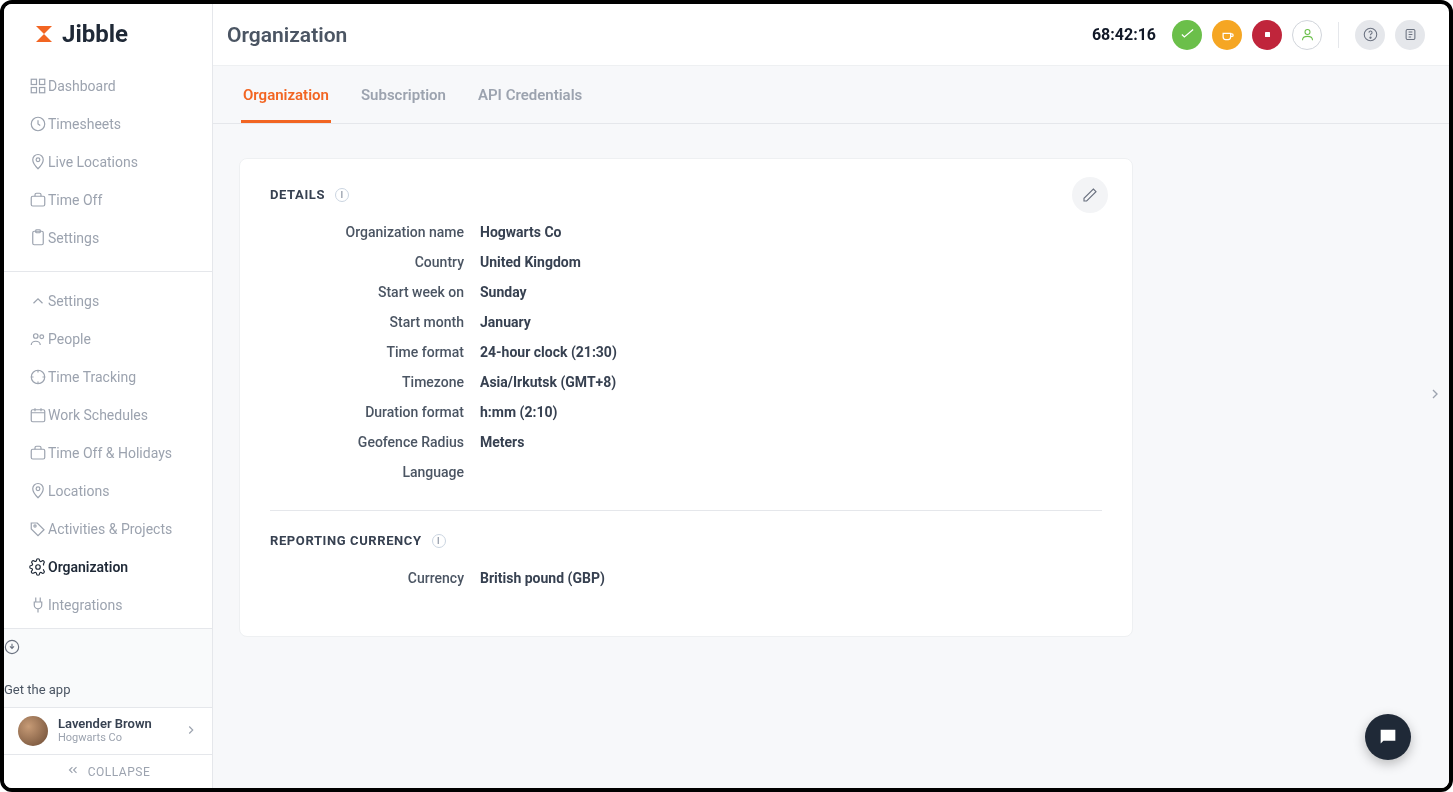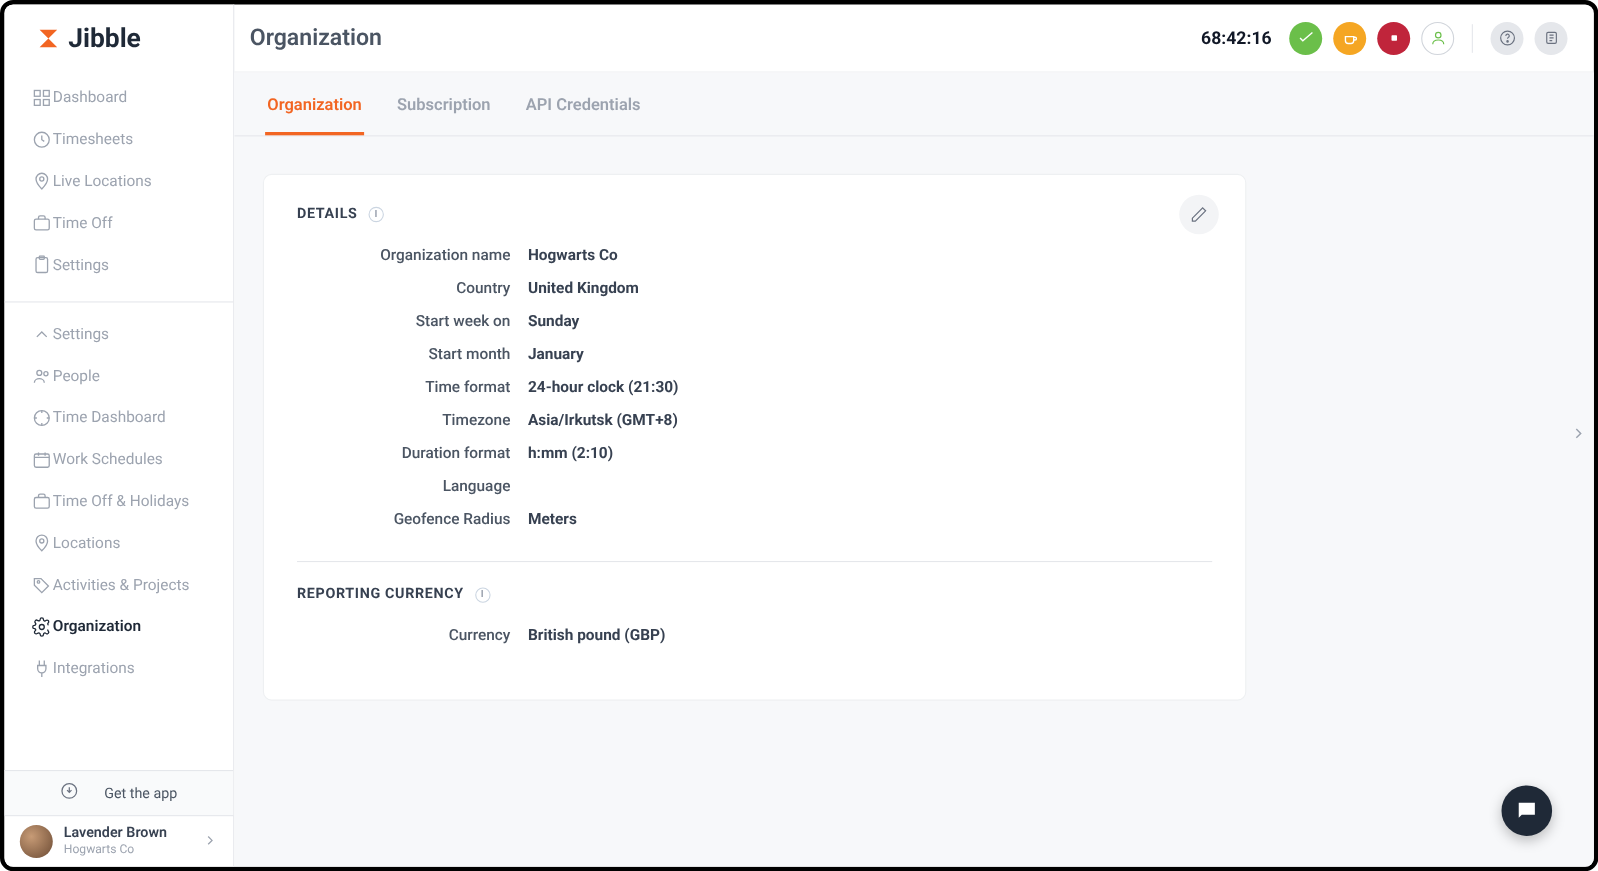--- a/index.html
+++ b/index.html
@@ -52,24 +52,25 @@
     cursor: pointer;
   }
   .nav-item.active { color: #1f2937; font-weight: 600; }
   .nav-item .nav-icon { width: 20px; height: 20px; display:flex; align-items:center; justify-content:center; flex-shrink:0; }
   .nav-icon svg { width: 18px; height: 18px; stroke: currentColor; fill: none; stroke-width: 1.6; }
 
   .nav-divider { height: 1px; background: #e5e7eb; margin: 10px 0 6px 0; }
 
   .sidebar-bottom { margin-top: auto; }
   .get-app {
-    display:flex; align-items:center; justify-content:center;
+    display:flex; align-items:flex-start; justify-content:center;
     gap:24px; font-size:13px; color:#4b5563;
     padding: 10px 0; border-top:1px solid #e5e7eb; cursor:pointer;
     background:#f9fafb;
+    flex-direction:column;
   }
   .user-row {
     display:flex; align-items:center; gap:10px;
     padding: 8px 14px; border-top:1px solid #e5e7eb; cursor:pointer;
   }
   .avatar { width:30px; height:30px; border-radius:50%; background: radial-gradient(circle at 35% 35%, #c79b76, #6b4a33); flex-shrink:0; }
   .user-text { flex:1; display:flex; flex-direction:column; line-height:1.15; }
   .user-name { font-size:13px; font-weight:600; color:#374151; }
   .user-org  { font-size:11px; color:#9ca3af; }
   .collapse-row {
@@ -237,21 +238,21 @@
           </span>
         <span>People</span>
       </div>
       <div class="nav-item">
         <span class="nav-icon">
             <svg viewBox="0 0 24 24">
               <circle cx="12" cy="12" r="9"></circle>
               <path d="M12 3v3M12 18v3M3 12h3M18 12h3"></path>
             </svg>
           </span>
-        <span>Time Dashboard</span>
+        <span>Time Tracking</span>
       </div>
       <div class="nav-item">
         <span class="nav-icon">
             <svg viewBox="0 0 24 24">
               <rect x="3" y="5" width="18" height="16" rx="2"></rect>
               <path d="M3 9h18M8 3v4M16 3v4"></path>
             </svg>
           </span>
         <span>Work Schedules</span>
       </div>
@@ -312,20 +313,26 @@
       </div>
       <div class="user-row">
         <div class="avatar"></div>
         <div class="user-text">
           <span class="user-name">Lavender Brown</span>
           <span class="user-org">Hogwarts Co</span>
         </div>
         <span><svg width="14" height="14" viewBox="0 0 24 24" fill="none" stroke="#9ca3af" stroke-width="2">
               <path d="M9 6l6 6-6 6"></path>
             </svg></span>
+      </div>
+      <div class="collapse-row">
+        <span><svg width="14" height="14" viewBox="0 0 24 24" fill="none" stroke="#9ca3af" stroke-width="2">
+              <path d="M11 7l-5 5 5 5M18 7l-5 5 5 5"></path>
+            </svg></span>
+        <span>COLLAPSE</span>
       </div>
     </div>
   </aside>
 
   <main class="main">
     <div class="topbar">
       <div class="page-title">Organization</div>
       <div class="topbar-right">
         <div class="timer">68:42:16</div>
         <div class="circ green">
@@ -406,26 +413,26 @@
         </div>
         <div class="kv">
           <div class="k">Timezone</div>
           <div class="v">Asia/Irkutsk (GMT+8)</div>
         </div>
         <div class="kv">
           <div class="k">Duration format</div>
           <div class="v">h:mm (2:10)</div>
         </div>
         <div class="kv">
+          <div class="k">Geofence Radius</div>
+          <div class="v">Meters</div>
+        </div>
+        <div class="kv">
           <div class="k">Language</div>
           <div class="v"></div>
-        </div>
-        <div class="kv">
-          <div class="k">Geofence Radius</div>
-          <div class="v">Meters</div>
         </div>
 
         <div class="section-rule"></div>
 
         <div class="card-section-head">
           <span>REPORTING CURRENCY</span>
           <span class="info-icon">i</span>
         </div>
         <div class="kv">
           <div class="k">Currency</div>

